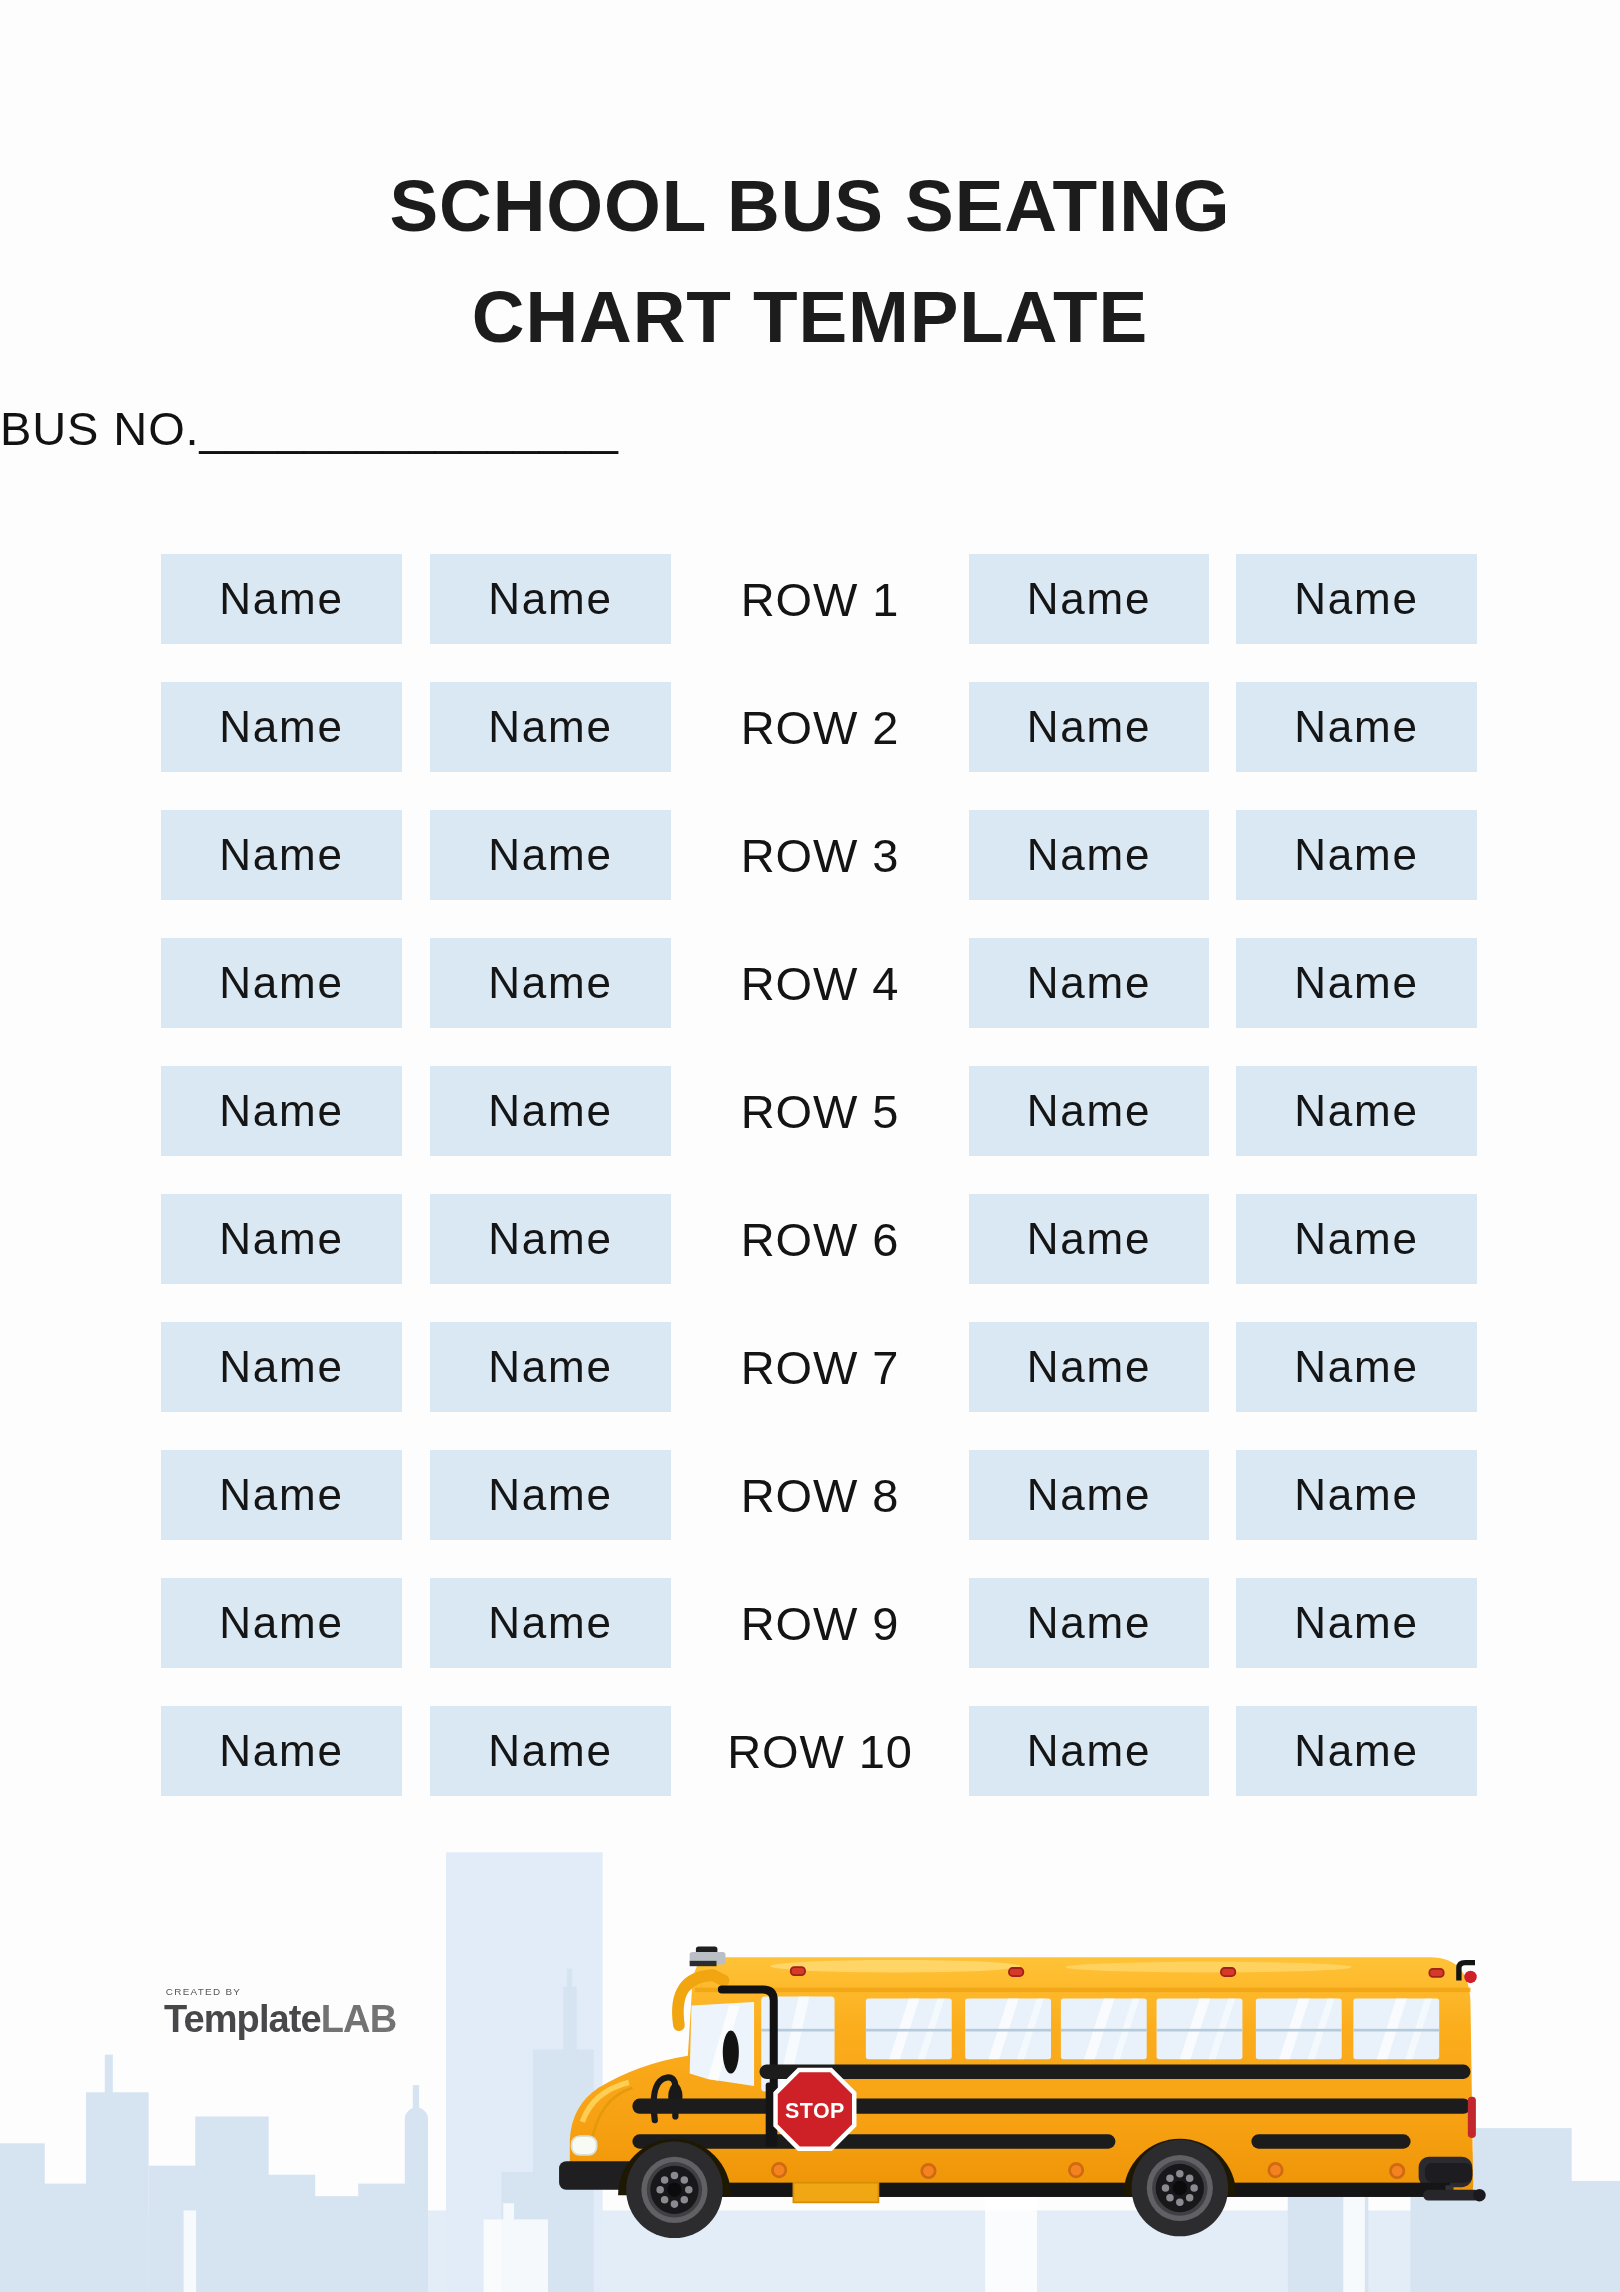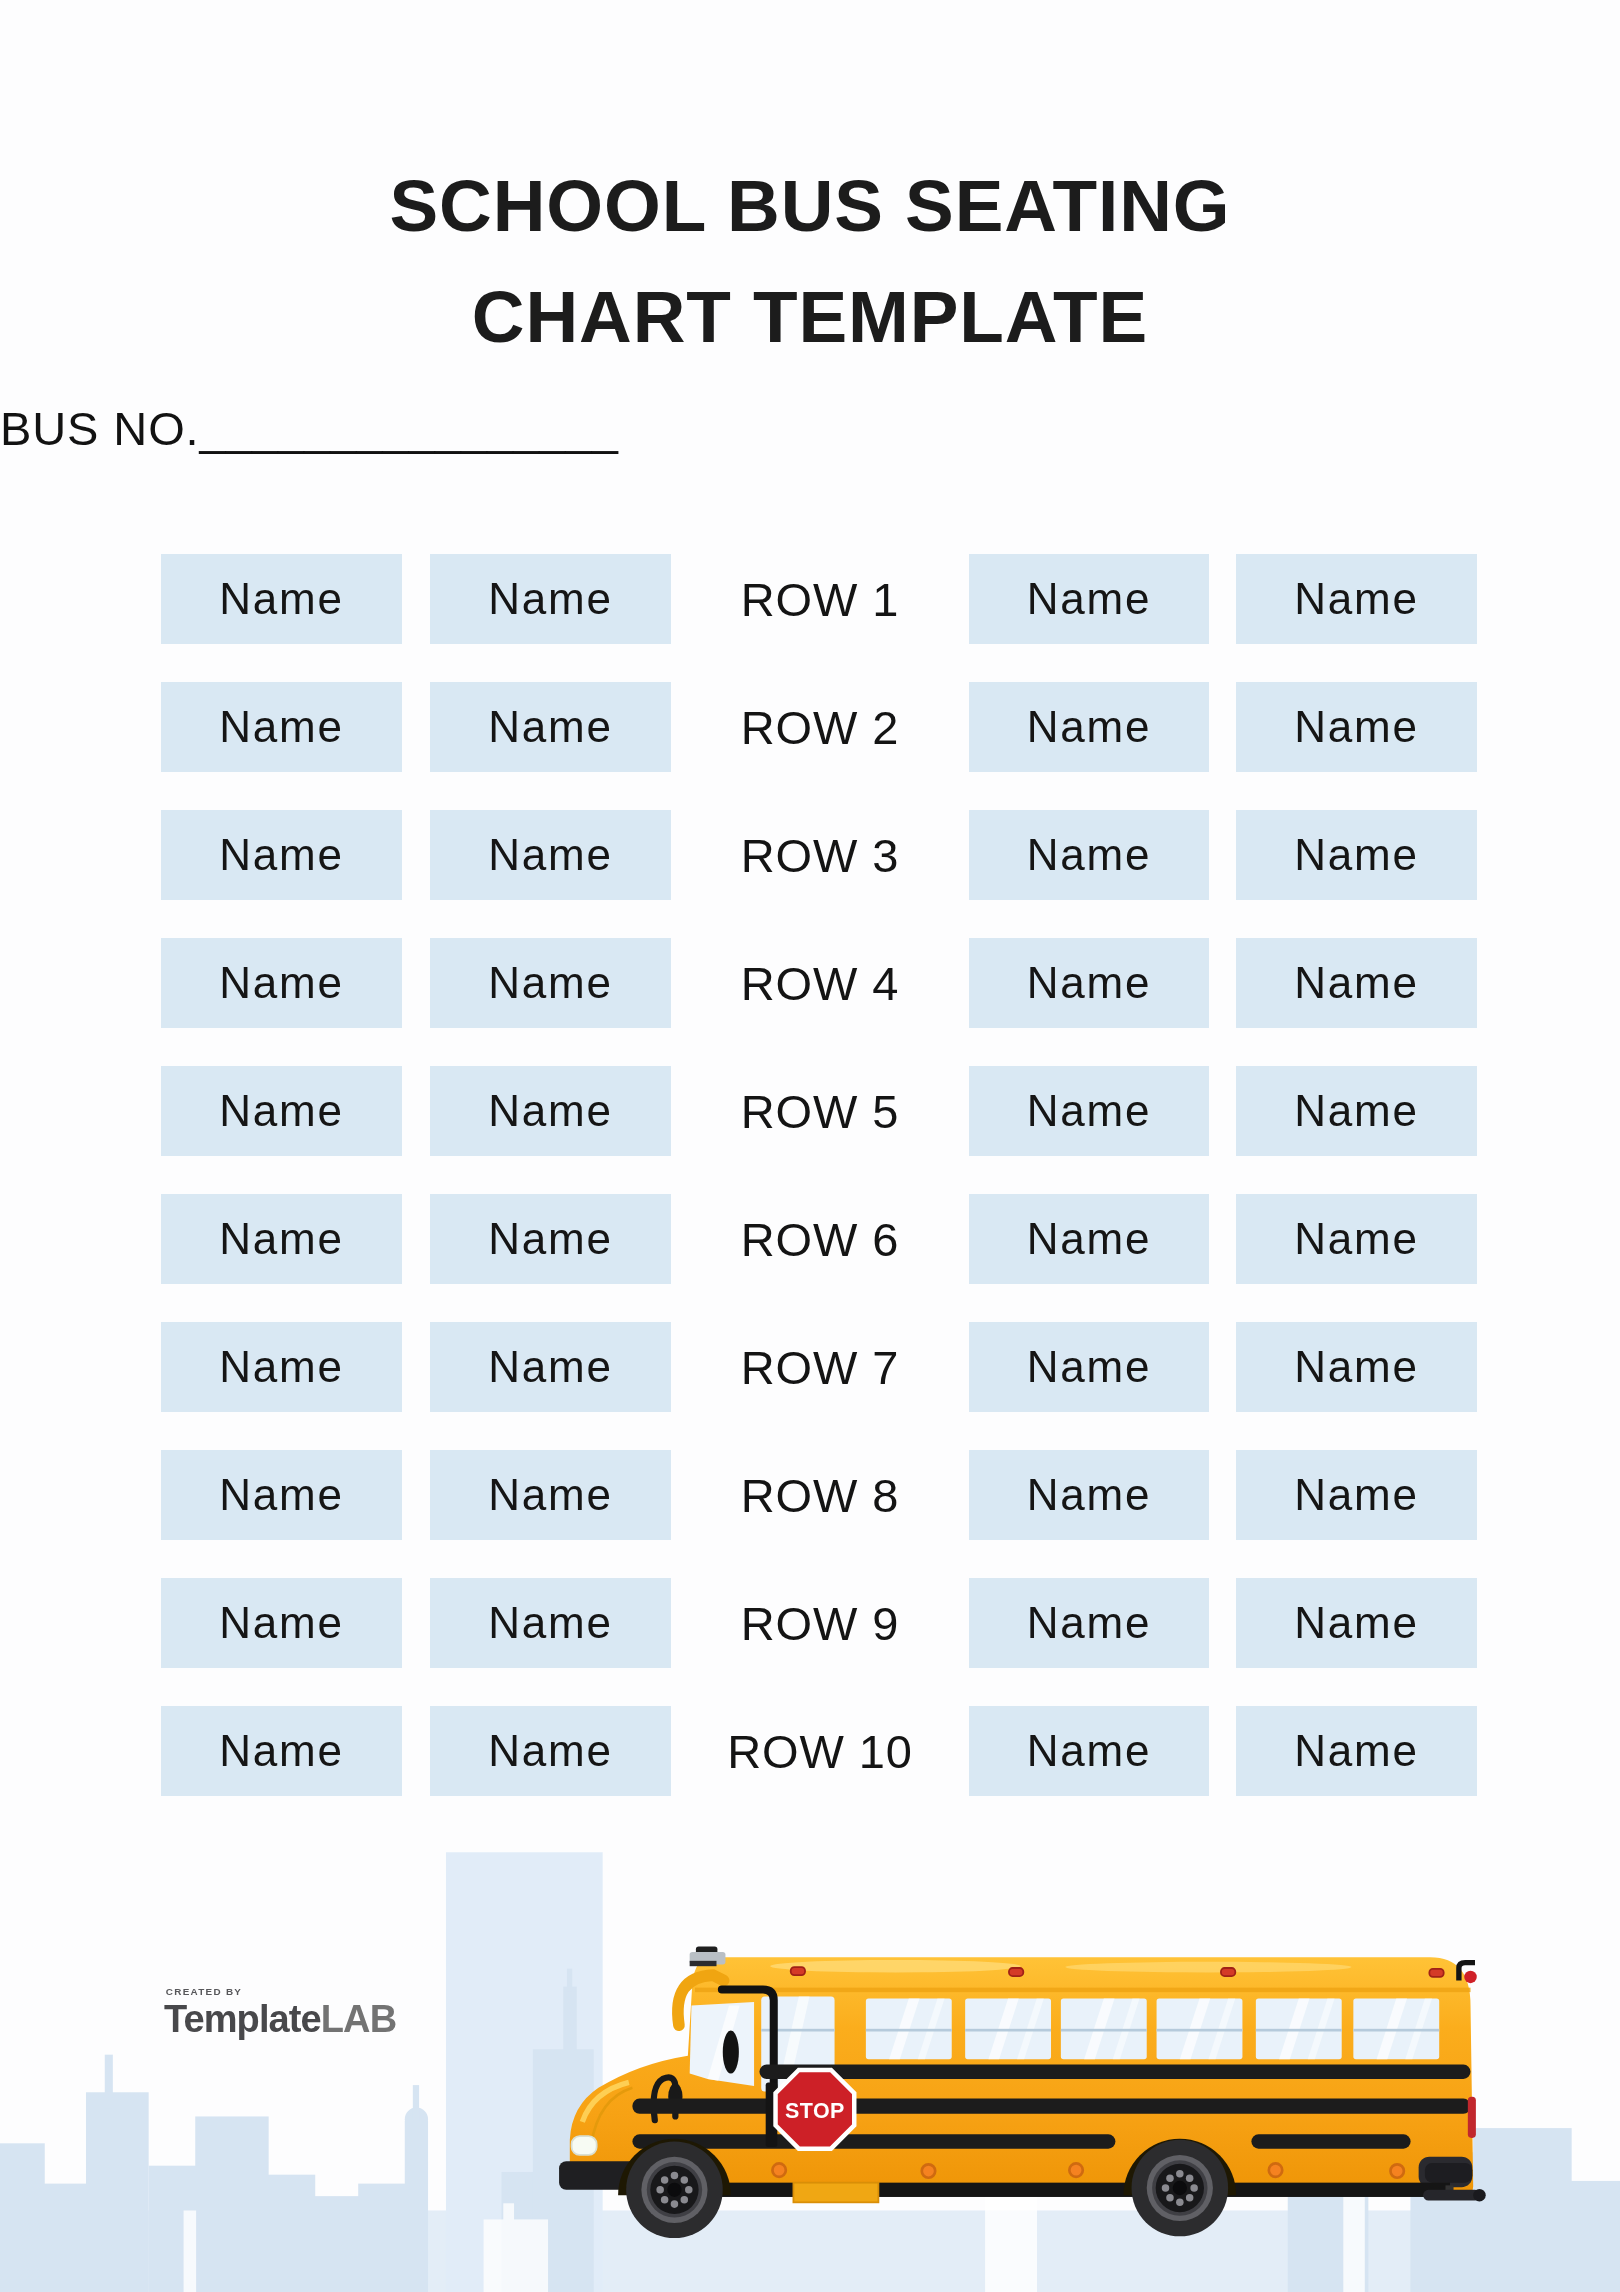--- a/index.html
+++ b/index.html
@@ -41,21 +41,21 @@
   }
   .row-label{
     display:flex;align-items:center;justify-content:center;
     font-size:47px;letter-spacing:0.9px;color:#141414;
   }
   
   .skyline{position:absolute;left:0;top:1836px;z-index:1;}
   .bus{position:absolute;left:537px;top:1934px;z-index:2;}
   .logo{position:absolute;left:164px;top:1987px;z-index:3;line-height:1;}
   .logo-tag{
-    font-size:9.9px;font-weight:bold;color:#57575a;
+    font-size:9.9px;font-weight:normal;color:#57575a;
     letter-spacing:1.3px;margin:0 0 2.7px 1.8px;
   }
   .logo-brand{font-size:38px;font-weight:bold;letter-spacing:-0.9px;}
   .logo-brand .primary{color:#48484b;}
   .logo-brand .accent{color:#737373;}
 </style>
 </head>
 <body>
 
 <div class="page">

